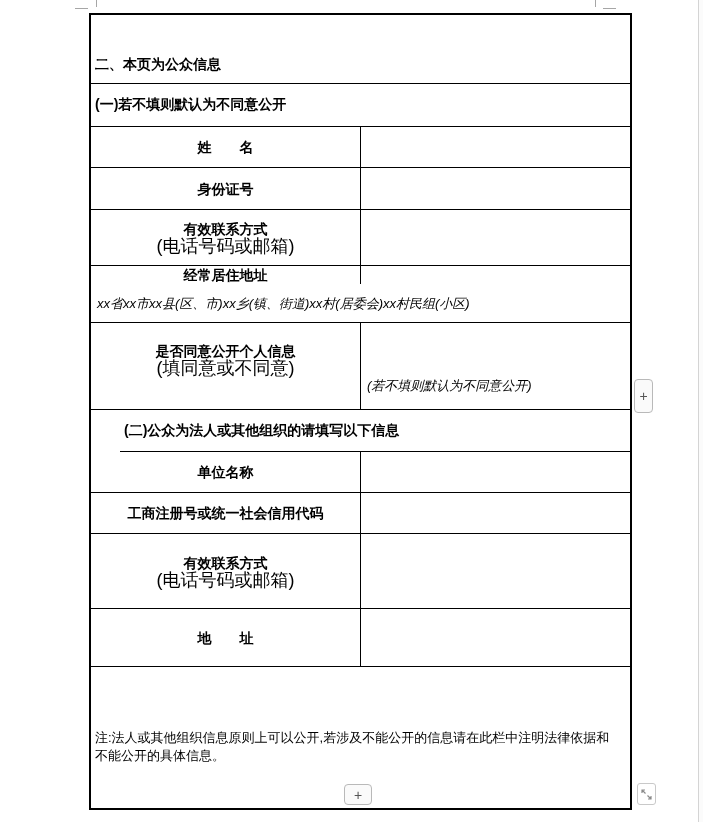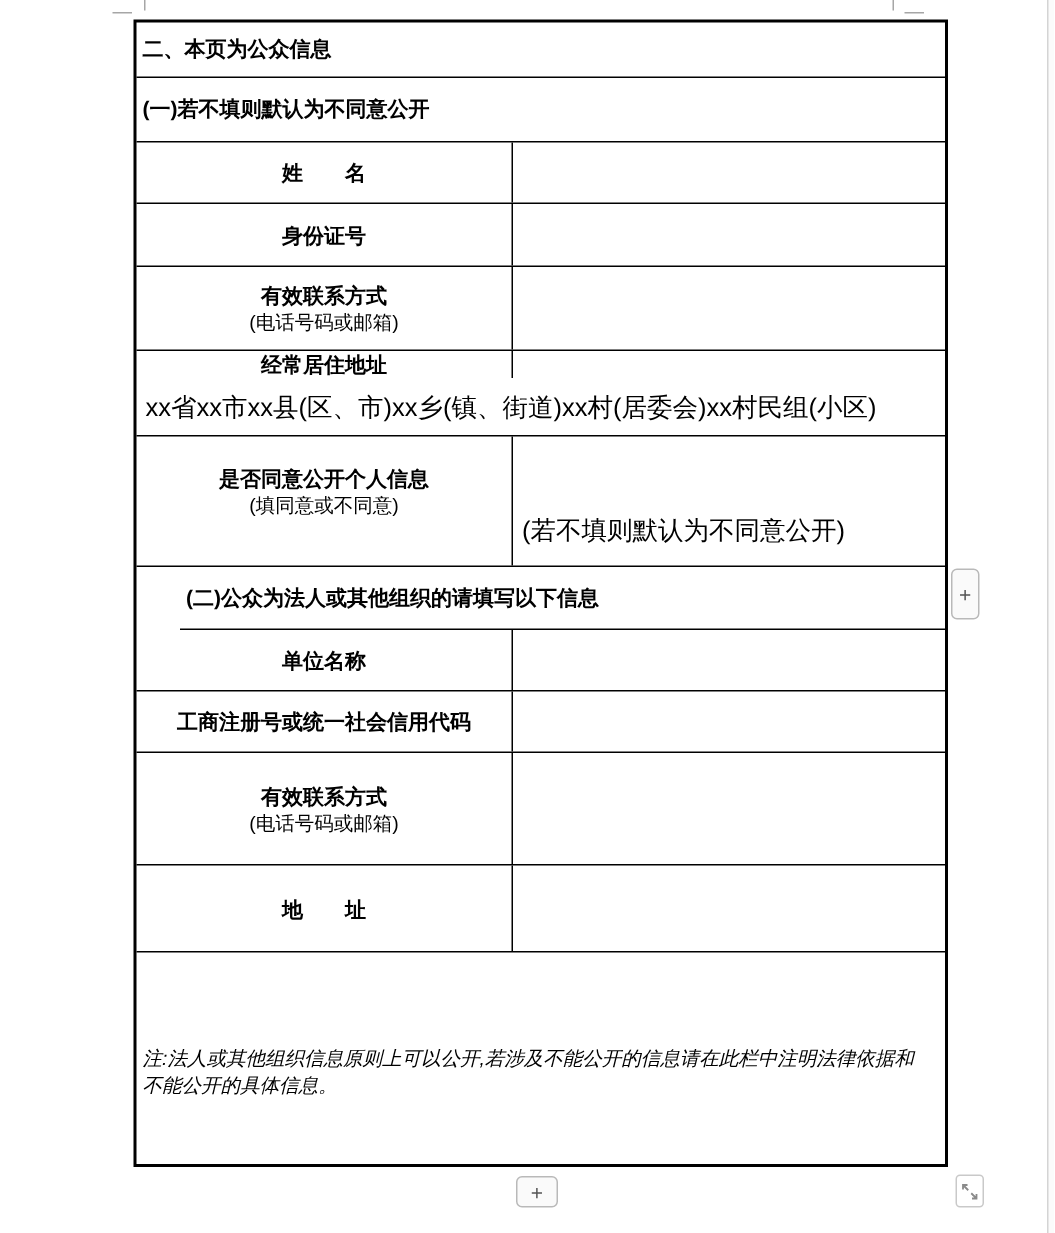--- a/index.html
+++ b/index.html
@@ -6,38 +6,38 @@
   .canvas{
     position:relative;width:703px;height:822px;background:#ffffff;overflow:hidden;
     font-family:"Liberation Sans","DejaVu Sans",sans-serif;color:#000;
   }
   
   .form-table{
     position:absolute;left:89px;top:13px;width:543px;
     border:2px solid #000;box-sizing:border-box;background:#fff;
   }
   .trow{display:flex;box-sizing:border-box;border-bottom:1px solid #000;}
-  .trow.last{border-bottom:none;font-style:italic;}
+  .trow.last{border-bottom:none;}
   .cell{box-sizing:border-box;}
   .cell-label{
-    width:251px;border-right:1px solid #000;
+    width:270px;border-right:1px solid #000;
     display:flex;flex-direction:column;align-items:center;justify-content:center;
     text-align:center;
   }
   .cell-value{
     flex:1;display:flex;align-items:center;
-    padding:2px 6px;font-size:17px;line-height:19px;
+    padding:2px 6px;font-size:13px;line-height:19px;font-style:italic;
   }
   .lbl{font-weight:bold;font-size:14px;line-height:18px;}
-  .sublbl{font-size:13px;line-height:17px;}
+  .sublbl{font-size:18px;line-height:17px;}
   .full-cell{
     width:100%;display:flex;align-items:center;
     padding-left:4px;font-weight:bold;font-size:14px;
   }
-  .r1{height:37px;} .r2{height:43px;} .r3{height:41px;} .r4{height:42px;}
+  .r1{height:37px;margin-top:32px;} .r2{height:43px;} .r3{height:41px;} .r4{height:42px;}
   .r5{height:56px;} .r6{height:57px;flex-direction:column;} .r7{height:87px;} .r8{height:42px;margin-left:29px;}
   .r9{height:41px;} .r10{height:41px;} .r11{height:75px;} .r12{height:58px;}
   .r13{height:141px;}
   .r7 .cell-label{justify-content:center;padding-bottom:14px;text-align:right;}
   .r7 .cell-value{align-items:flex-end;padding-bottom:14px;}
   .note-cell{
     width:100%;box-sizing:border-box;
     padding:62px 8px 0 4px;font-size:13px;line-height:18px;
   }
   

